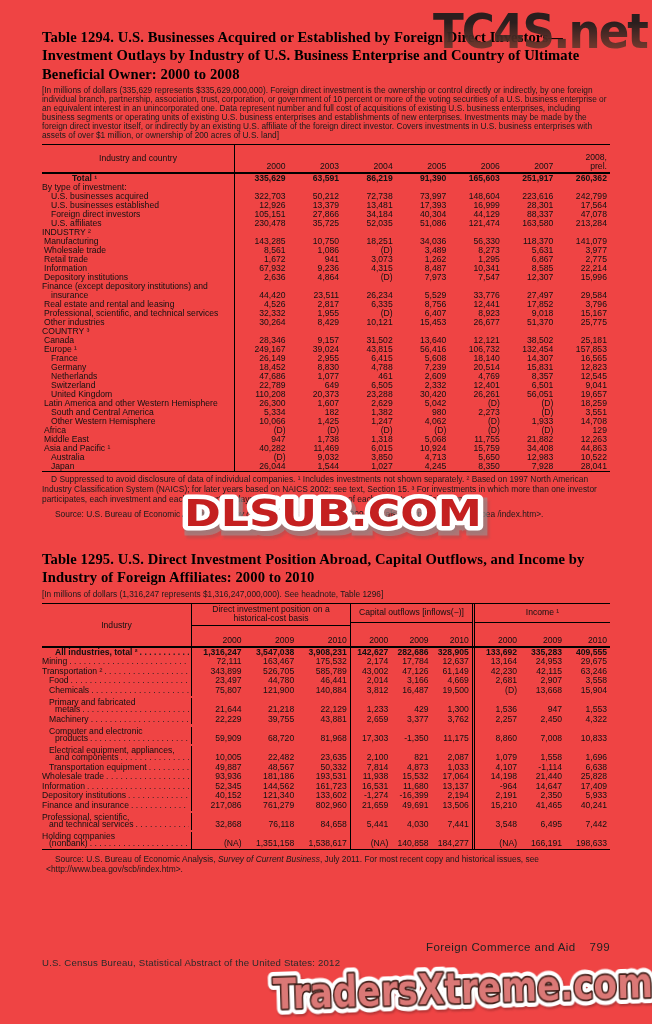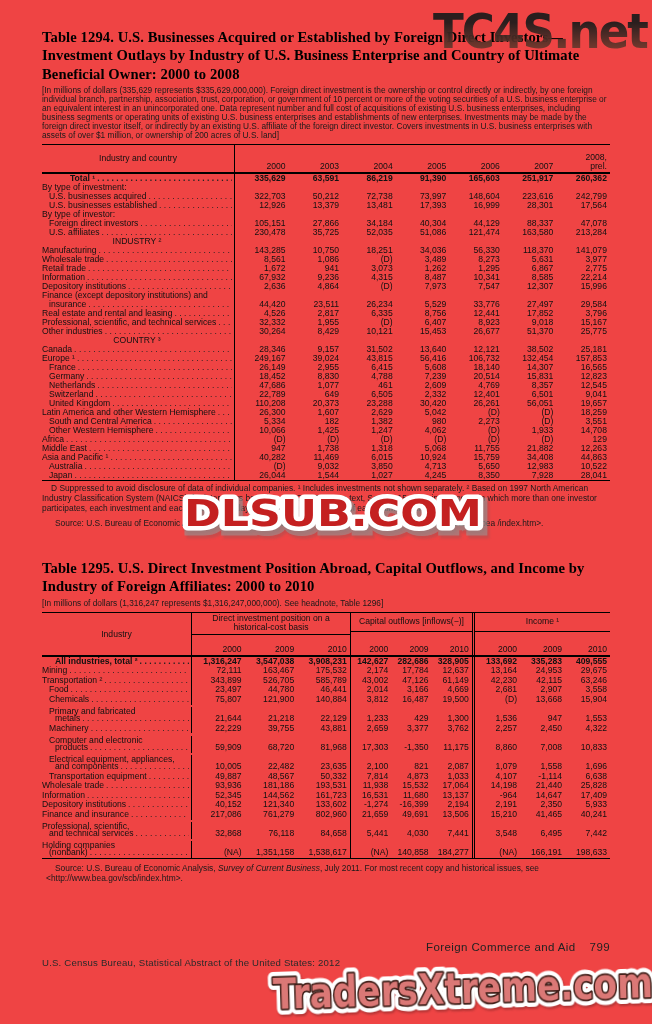--- a/index.html
+++ b/index.html
@@ -21,21 +21,21 @@
   #t94-head{display:flex;border-top:1px solid #000;border-bottom:2px solid #000;height:27px;
             font-size:8.6px;margin-top:4px;}
   .t94-headstub{width:193px;border-right:1px solid #000;display:flex;align-items:center;
                 justify-content:center;box-sizing:border-box;}
   #t94-years{flex:1;display:flex;align-items:flex-end;}
   .t94-val{width:53.57px;flex:none;text-align:right;padding-right:3px;box-sizing:border-box;}
   .t94-year{white-space:pre-line;padding-bottom:1px;line-height:9px;}
   #t94-body{border-bottom:1.5px solid #000;}
   .t94-row{display:flex;align-items:baseline;height:9px;font-size:8.6px;line-height:9px;}
   .t94-stub{width:193px;border-right:1px solid #000;display:flex;align-items:baseline;
-            overflow:hidden;padding-right:2px;box-sizing:border-box;}
+            overflow:hidden;padding-right:2px;box-sizing:border-box;flex-direction:column;}
   .t94-stub.center{justify-content:center;}
 
   
   #t95-head{display:flex;border-top:1px solid #000;border-bottom:2px solid #000;height:42px;
             font-size:8.6px;margin-top:4px;}
   .t95-headstub{width:150px;border-right:1px solid #000;display:flex;align-items:center;
                 justify-content:center;box-sizing:border-box;}
   .t95-hg{display:flex;flex-direction:column;box-sizing:border-box;flex:none;gap:8px;}
   .t95-hg-label{flex:1;display:flex;align-items:center;justify-content:center;text-align:center;
                 border-bottom:1px solid #000;padding:1px 3px;line-height:9.5px;box-sizing:border-box;}
@@ -129,25 +129,20 @@
           <div class="t94-val">12,926</div>
           <div class="t94-val">13,379</div>
           <div class="t94-val">13,481</div>
           <div class="t94-val">17,393</div>
           <div class="t94-val">16,999</div>
           <div class="t94-val">28,301</div>
           <div class="t94-val">17,564</div>
         </div>
         <div class="t94-row">
           <div class="t94-stub">
-            <span class="lbl ind0">By type of investor:</span>
-          </div>
-        </div>
-        <div class="t94-row">
-          <div class="t94-stub">
             <span class="lbl ind1">Foreign direct investors</span>
             <span class="leader"> . . . . . . . . . . . . . . . . . . . . . . . . . . . . . . . . . . . . . . . . . . . . . . . . . . . . . . . . . . . . . . . . . . . . . . . . . . . . . . . . . . . . . . . . . .</span>
           </div>
           <div class="t94-val">105,151</div>
           <div class="t94-val">27,866</div>
           <div class="t94-val">34,184</div>
           <div class="t94-val">40,304</div>
           <div class="t94-val">44,129</div>
           <div class="t94-val">88,337</div>
           <div class="t94-val">47,078</div>

